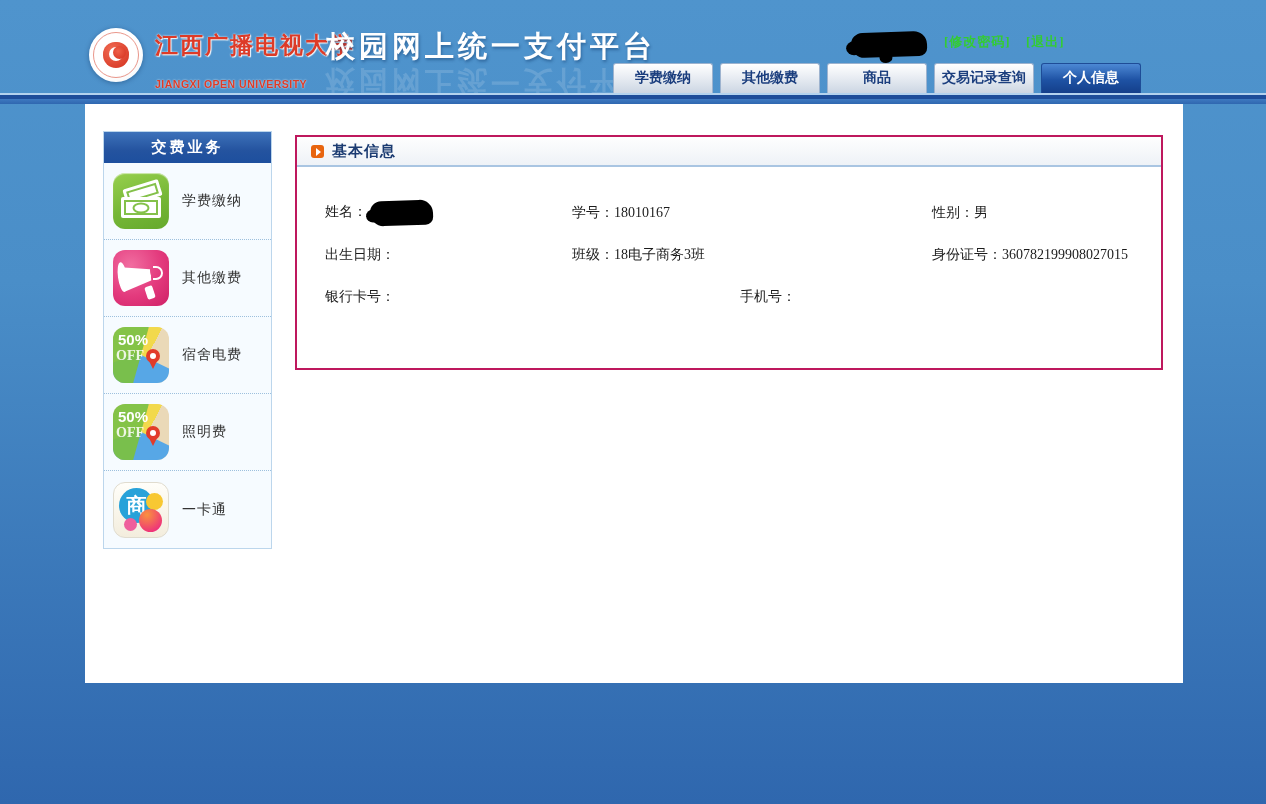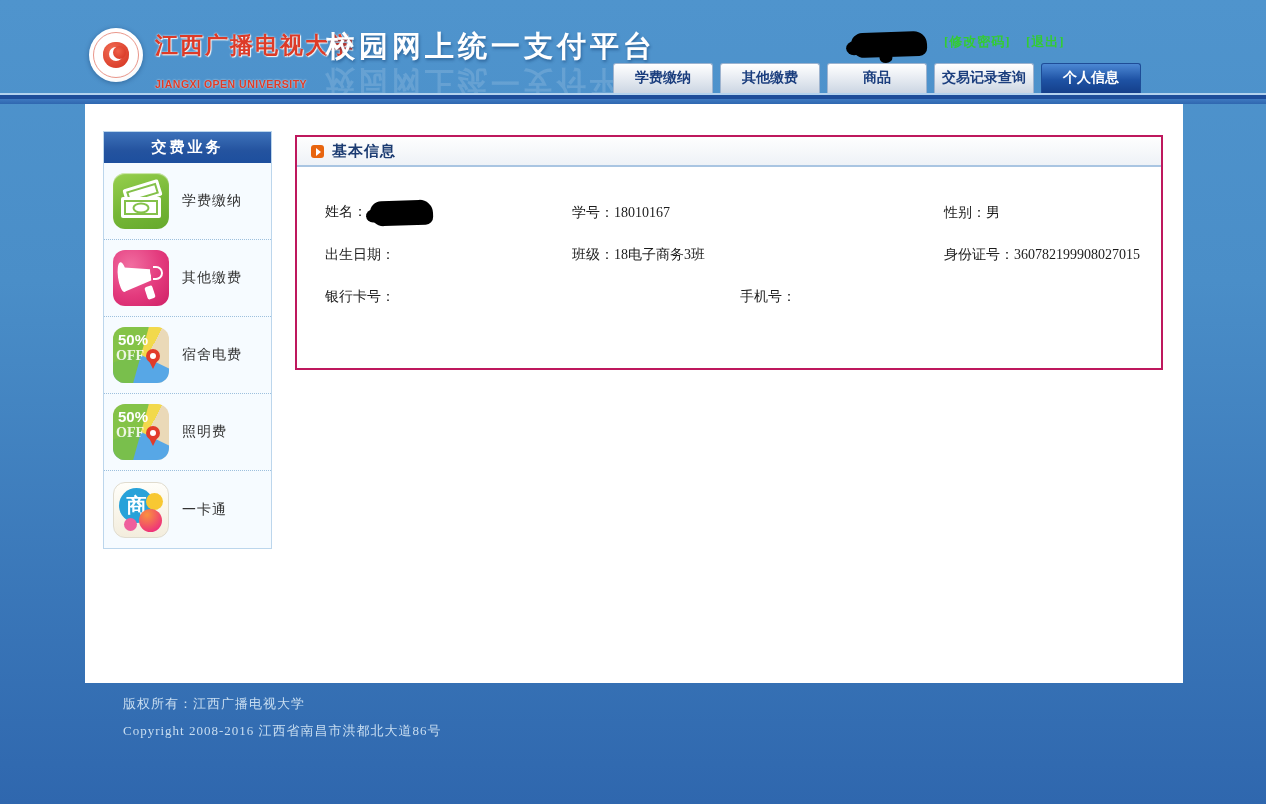--- a/index.html
+++ b/index.html
@@ -106,21 +106,21 @@
   .main-panel { position:absolute; left:210px; top:31px; width:868px; height:235px; border:2px solid #be185d; background:#fff; }
   .panel-header { height:30px; display:flex; align-items:center; border-bottom:2px solid #a9c5e2;
     background:linear-gradient(180deg,#fefefe 0%,#eef2f7 100%); }
   .bullet { position:relative; width:13px; height:13px; margin-left:14px; border-radius:3px; background:#e8650f; }
   .bullet::after { content:''; position:absolute; left:5px; top:3px; border-left:5px solid #fff; border-top:4px solid transparent;
     border-bottom:4px solid transparent; }
   .panel-title { margin-left:8px; font-size:15px; font-weight:bold; color:#1c3c72; letter-spacing:1px; }
   .panel-body { position:relative; padding-top:25px; }
   .frow { position:relative; height:42px; }
   .fcell { position:absolute; top:50%; transform:translateY(-50%); font-size:14px; color:#1c1c1c; white-space:nowrap; }
-  .c1 { left:28px; } .c2 { left:275px; } .c3 { left:635px;margin-left:12px; } .c2w { left:443px; }
+  .c1 { left:28px; } .c2 { left:275px; } .c3 { left:635px; } .c2w { left:443px; }
   .redact-name { display:inline-block; width:63px; height:25px; margin-left:3px; background:#000;
     border-radius:12px 14px 8px 14px; vertical-align:middle; transform:rotate(-2deg); }
   .redact-name::before { content:''; display:block; position:relative; left:-4px; top:8px; width:14px; height:13px; background:#000; border-radius:50%; }
 
   
   .footer { position:absolute; left:123px; top:695px; color:#c9def1; font-size:13px; letter-spacing:1px; }
   .footer div { margin-bottom:9px; }
 </style>
 </head>
 <body>
@@ -250,18 +250,14 @@
           </span>
           <span class="fcell c2w">
             <span>手机号：</span><span></span>
           </span>
         </div>
 
       </div>
     </div>
   </div>
 
-  <div class="footer">
-    <div>版权所有：江西广播电视大学</div>
-    <div>Copyright 2008-2016 江西省南昌市洪都北大道86号</div>
-  </div>
 
 </div>
 
 </body></html>

